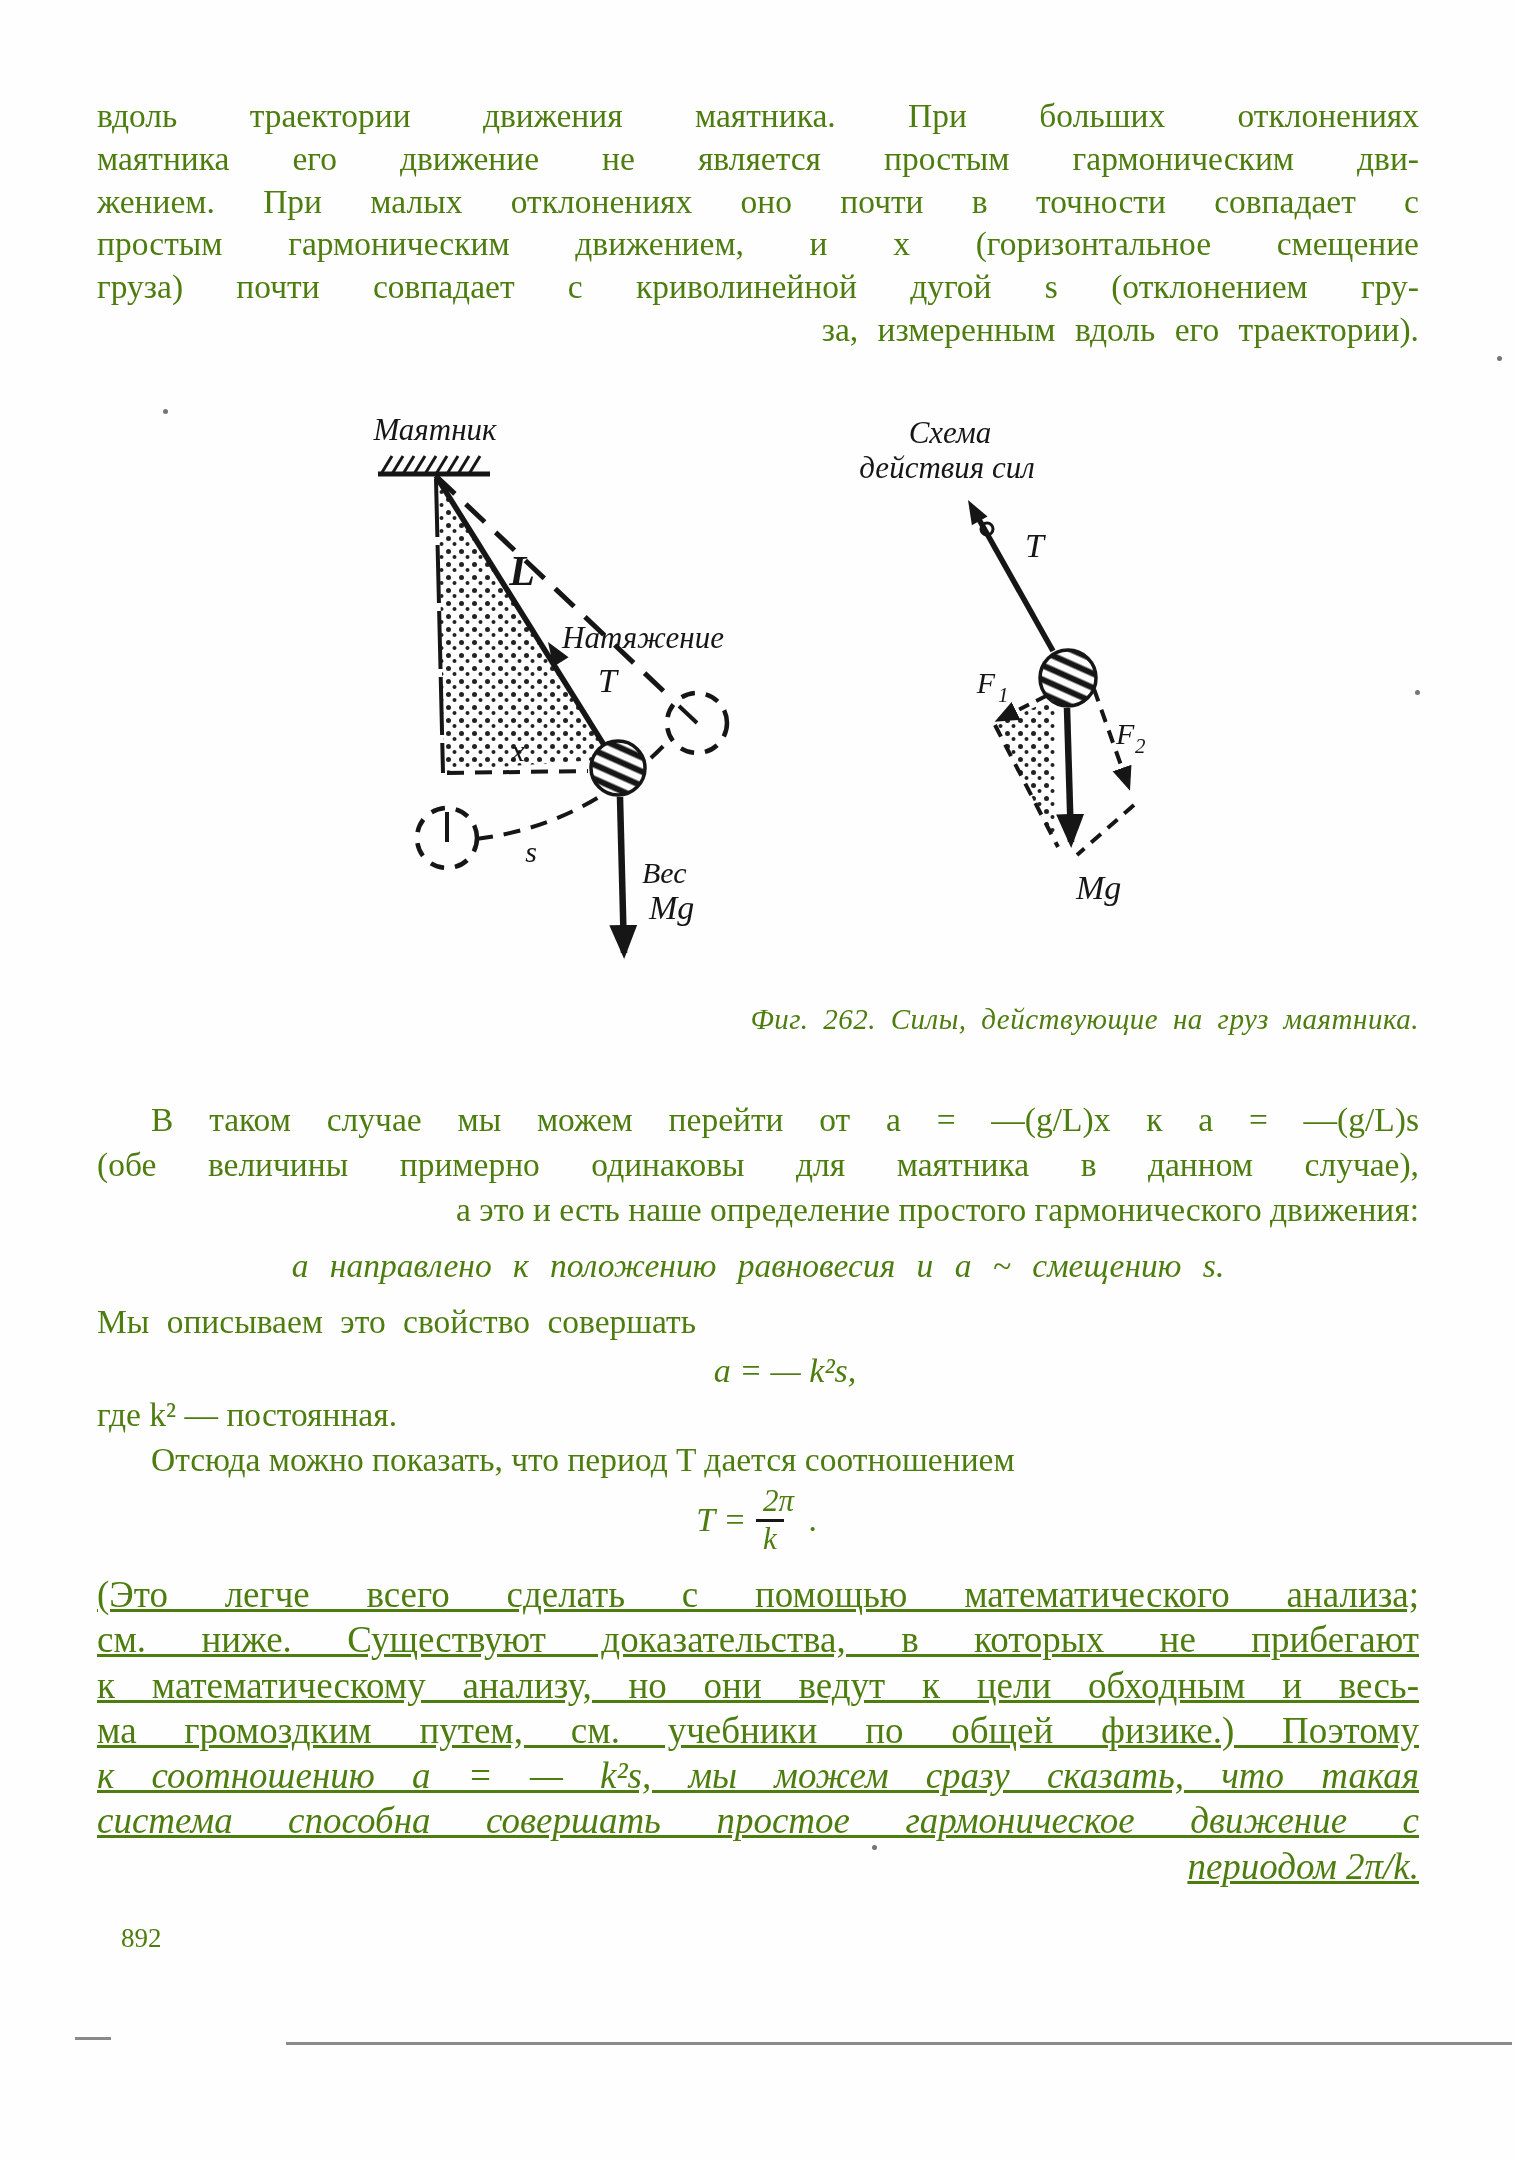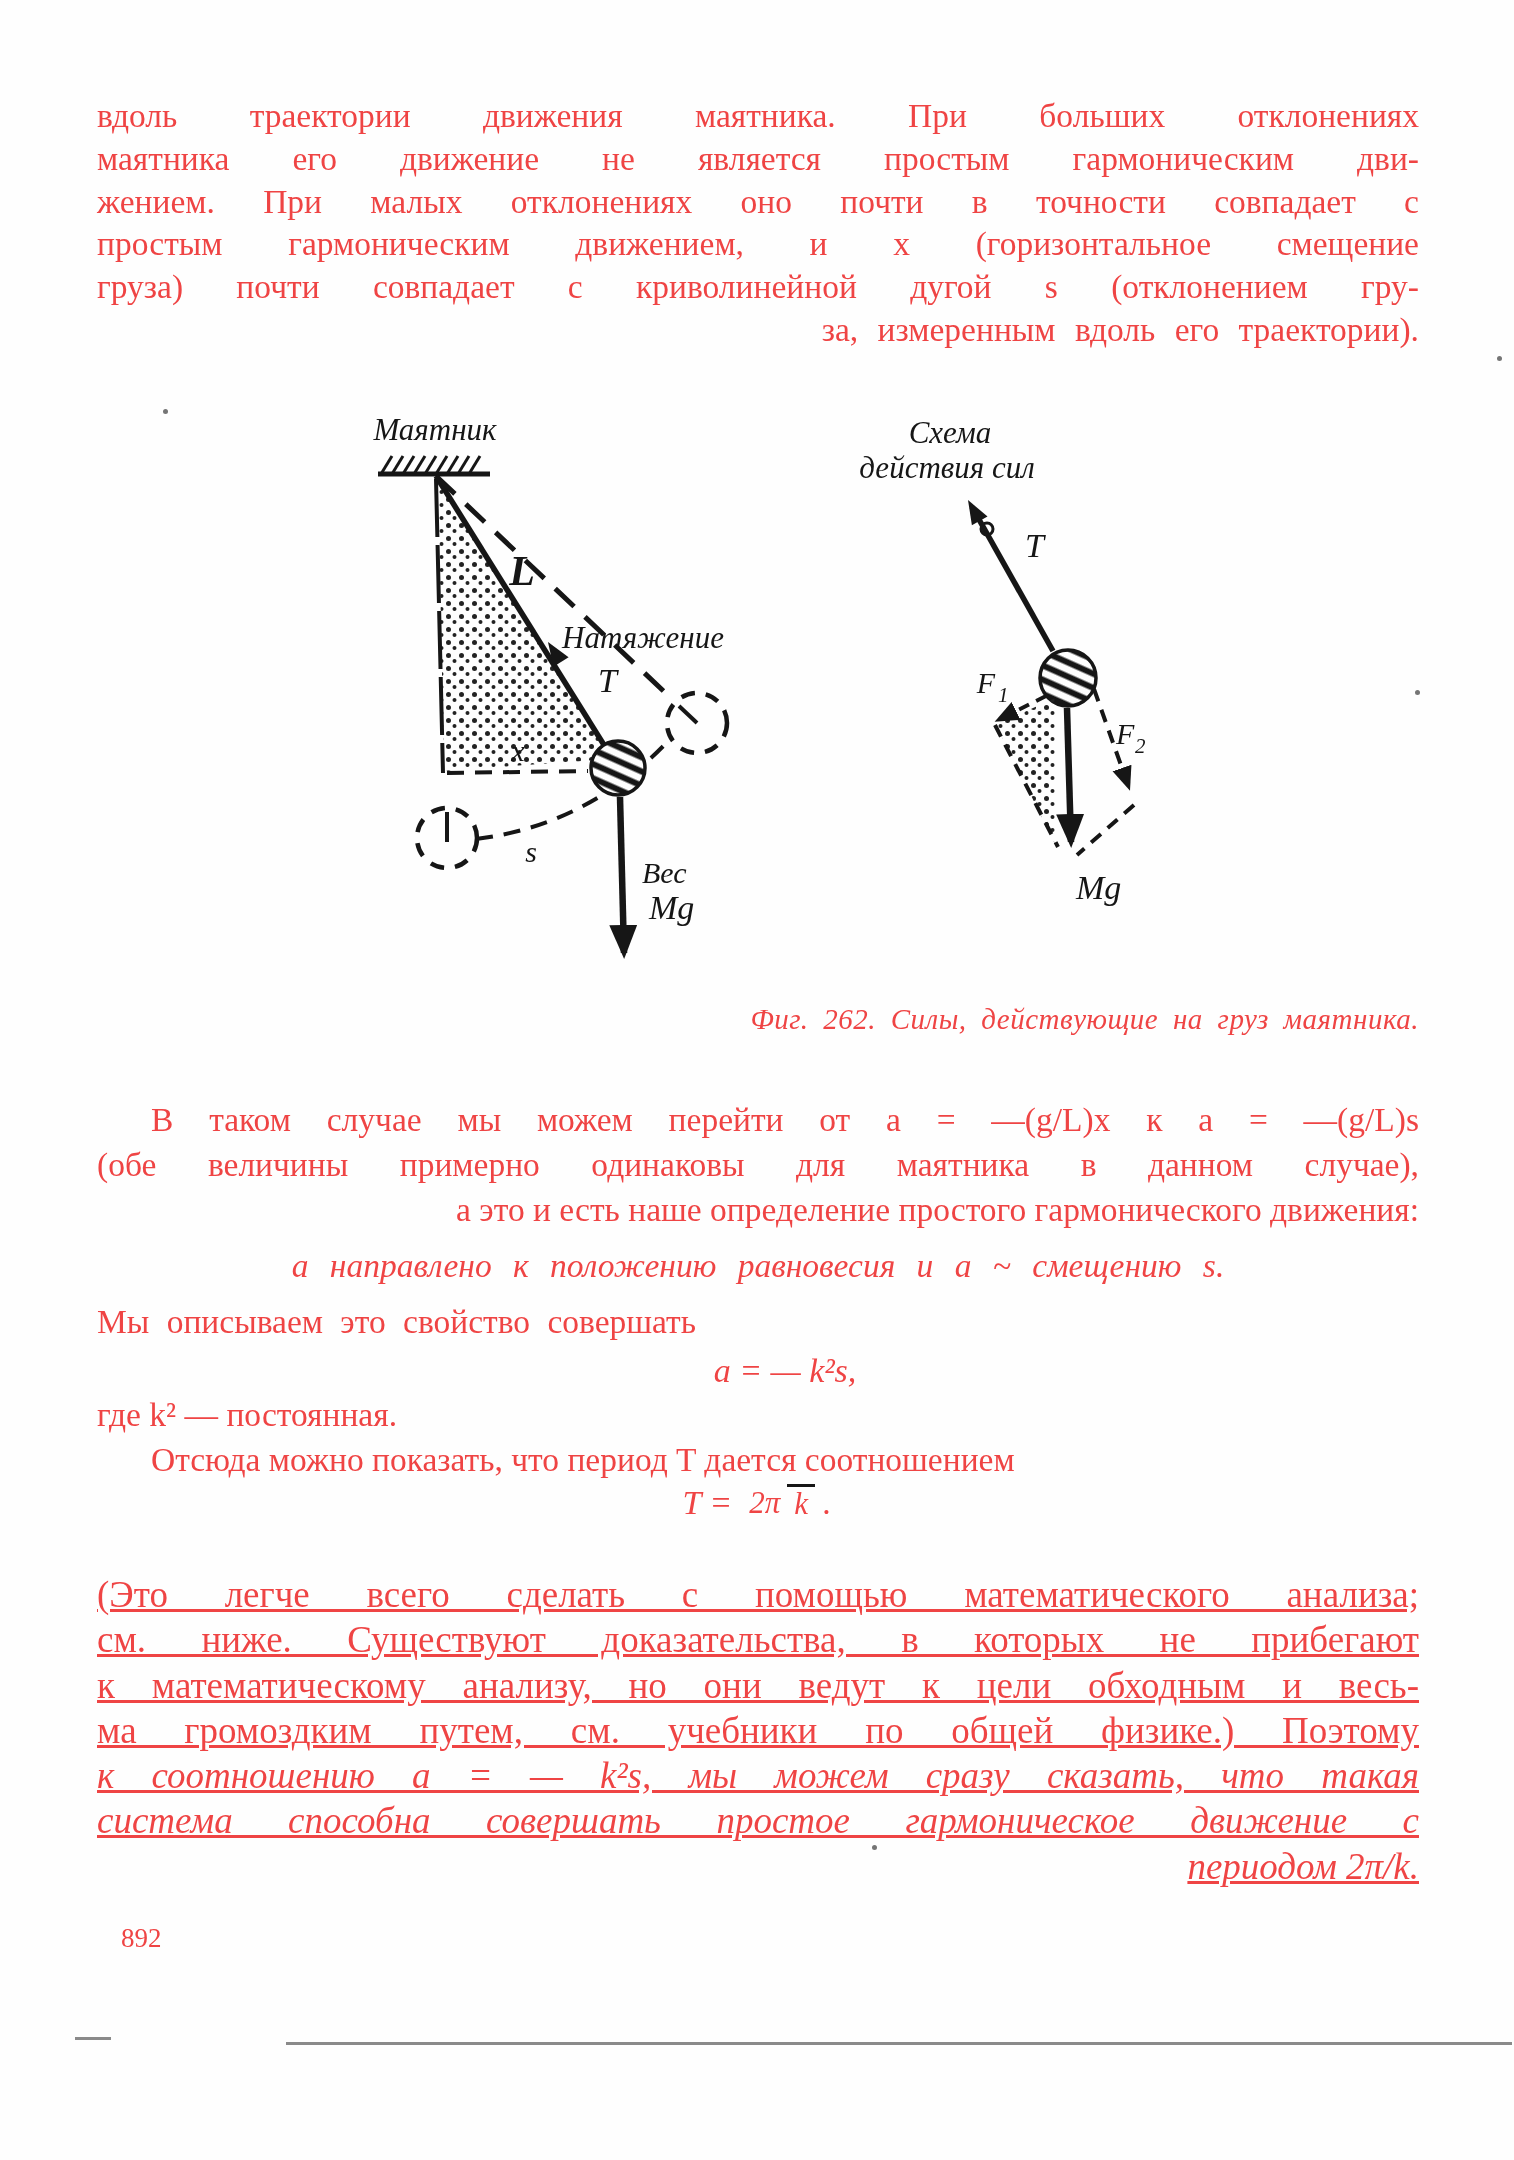--- a/index.html
+++ b/index.html
@@ -1,39 +1,39 @@
 <!DOCTYPE html>
 <html><head>
 <meta charset="utf-8">
 <style>
   html,body{margin:0;padding:0;background:#ffffff;}
   .page{
     position:relative;width:1514px;height:2160px;background:#fefefe;
-    font-family:"Liberation Serif","DejaVu Serif",serif;color:#ef4444;
+    font-family:"Liberation Serif","DejaVu Serif",serif;color:#4d7c0f;
     overflow:hidden;
   }
   .blk{position:absolute;}
   .para{width:1322px;left:97px;}
   #p1{top:95px;font-size:33.5px;line-height:42.8px;}
   #p2{top:1097px;font-size:33.5px;line-height:45px;}
   #p6{top:1572px;font-size:37px;line-height:45.3px;text-decoration:underline;}
   .fl{text-align:justify;text-align-last:justify;}
   .ll{text-align:right;}
   .ind{text-indent:54px;}
   .wide{word-spacing:11px;}
   .it{font-style:italic;}
   #emph{top:1247px;left:97px;width:1322px;text-align:center;font-style:italic;
         font-size:33.5px;word-spacing:13px;}
   #p3{top:1303px;left:97px;font-size:33.5px;word-spacing:9px;}
   #fa{top:1352px;left:0;width:1514px;text-align:center;font-style:italic;font-size:34px;padding-left:28px;}
   #p4{top:1396px;left:97px;font-size:33.5px;}
   #p5{top:1441px;left:97px;font-size:33.5px;text-indent:54px;}
   #ft{top:1484px;left:0;width:1514px;display:flex;justify-content:center;
       align-items:center;font-style:italic;font-size:34px;}
-  .frac{display:inline-flex;flex-direction:row;align-items:center;text-align:center;
+  .frac{display:inline-flex;flex-direction:column;align-items:flex-start;text-align:center;
         margin:0 8px 0 10px;font-size:31px;}
   .frac .num{padding:0 7px;line-height:1.12;}
   .frac .den{padding:0 7px;line-height:1.12;border-top:3px solid #161616;}
   #caption{top:1003px;left:97px;width:1322px;text-align:right;font-style:italic;
            font-size:29px;word-spacing:7px;letter-spacing:0.5px;}
   #pagenum{top:1923px;left:121px;font-size:27px;font-weight:normal;}
   #fig{top:405px;left:250px;width:1000px;height:600px;}
   svg text{fill:#161616;}
   .figtitle{font-style:italic;font-size:31px;}
   .figsym{font-style:italic;font-size:34px;}

